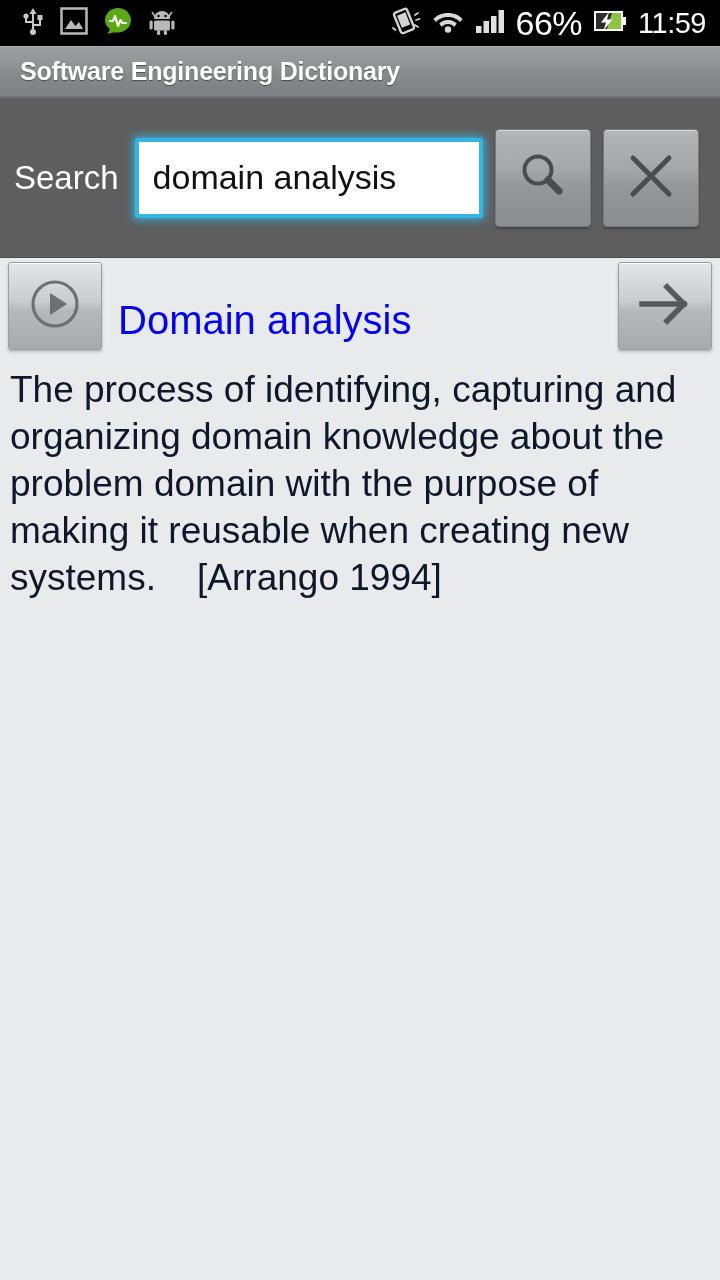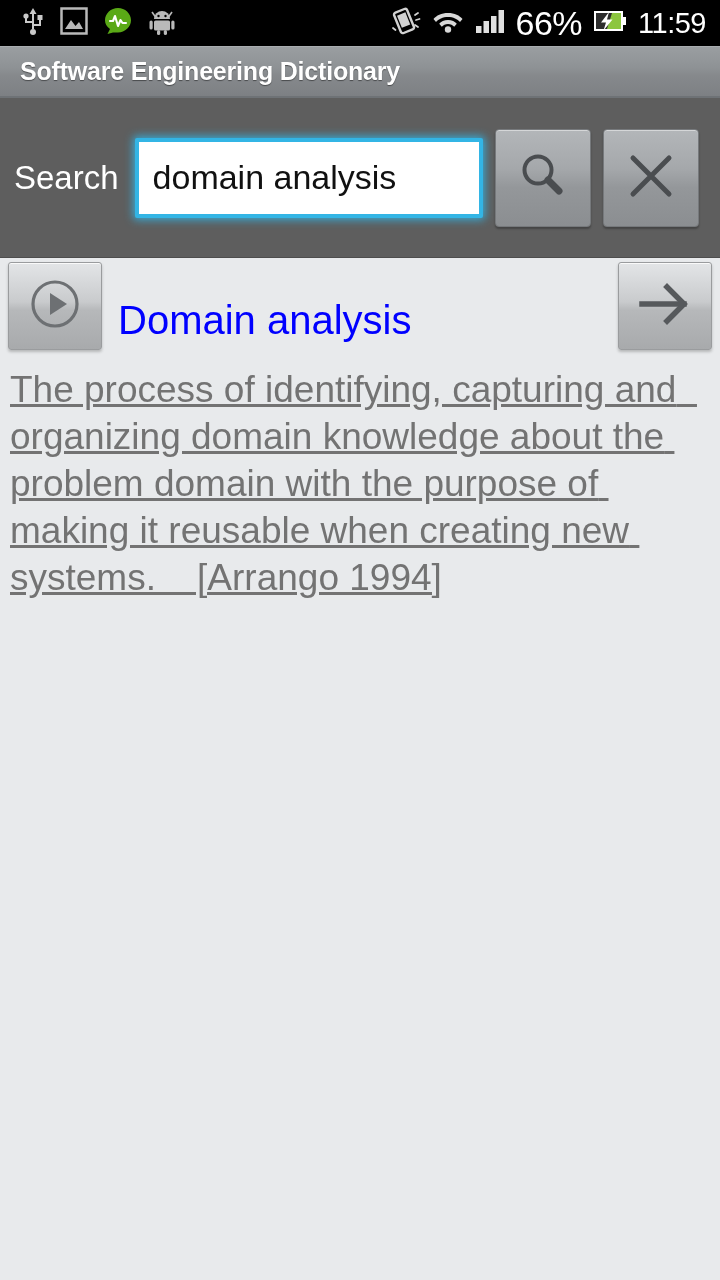--- a/index.html
+++ b/index.html
@@ -159,27 +159,26 @@
     border-radius: 3px;
     background: linear-gradient(to bottom, #e3e5e7 0%, #c9cbcd 45%, #b6b8ba 55%, #a8aaac 100%);
     border: 1px solid #9a9c9e;
     box-shadow: 0 2px 3px rgba(0,0,0,0.22), inset 0 1px 0 rgba(255,255,255,0.8);
     display: flex;
     align-items: center;
     justify-content: center;
     cursor: pointer;
   }
   #definition-text {
-    color: #737373;
+    color: #0f172a;
     font-size: 37px;
     line-height: 47px;
     padding: 8px 12px 0 10px;
     white-space: pre-wrap;
     word-wrap: break-word;
-    text-decoration: underline;
   }
 </style>
 </head>
 <body>
 
 <div id="status-bar">
   <div id="status-left">
 
     <span class="sb-icon">
       <svg width="22" height="30" viewBox="0 0 22 30">

